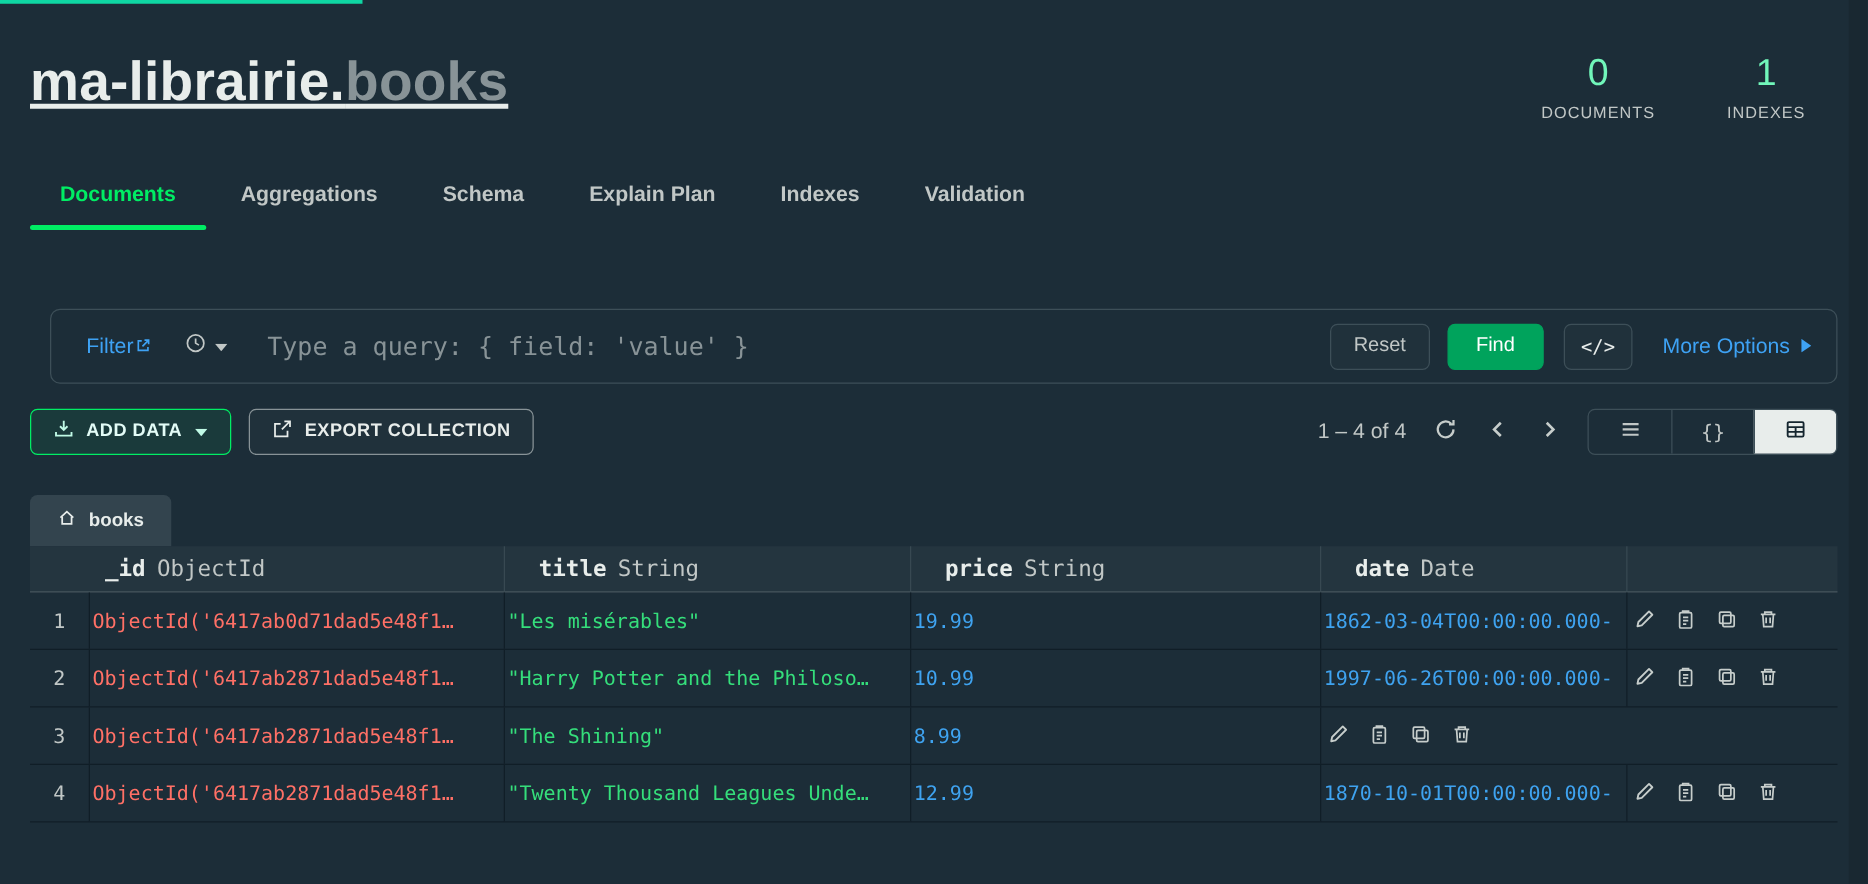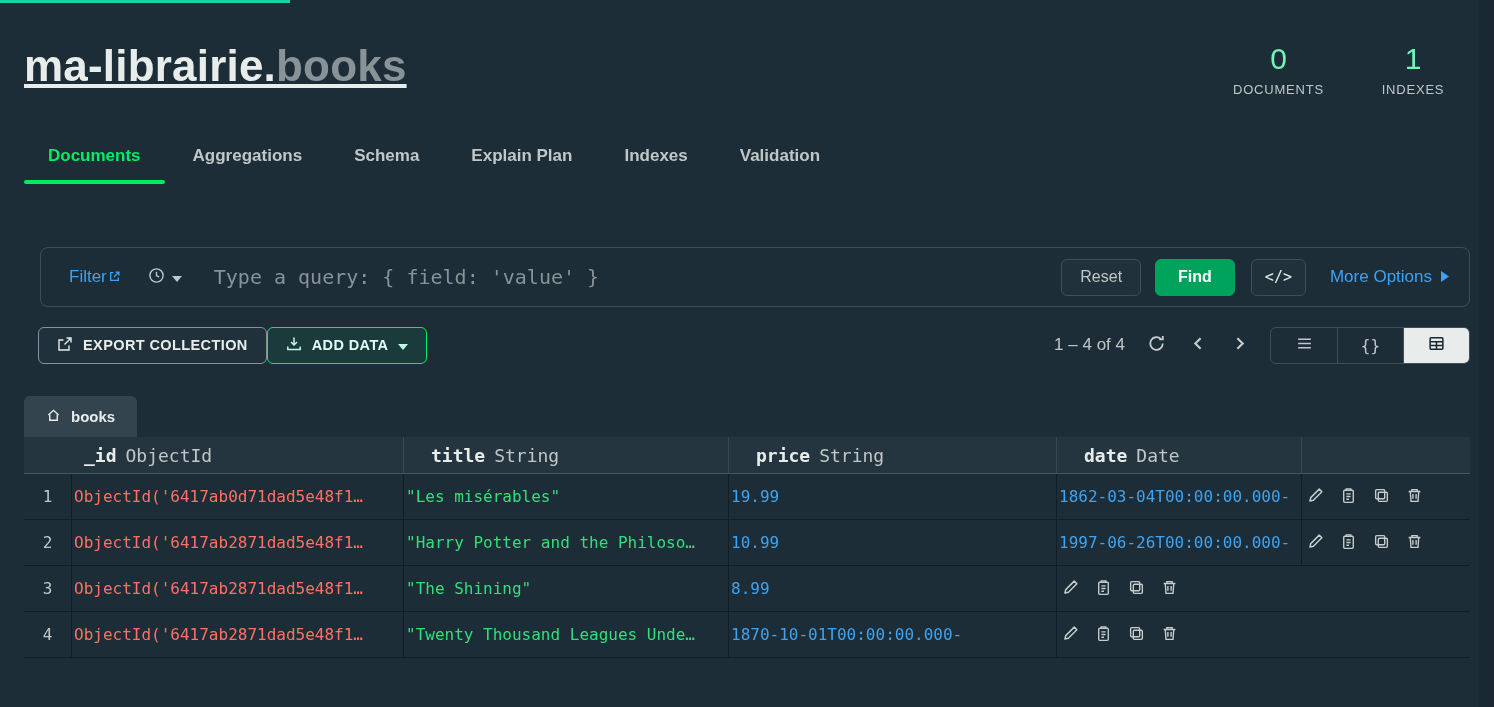--- a/index.html
+++ b/index.html
@@ -35,21 +35,21 @@
   .tab.active::after{content:"";position:absolute;left:0;right:0;bottom:0;height:4px;border-radius:4px;background:var(--accent_green);}
 
   
   .query-bar{position:absolute;left:40px;right:24px;top:227px;height:60px;border:1px solid var(--border_gray);border-radius:8px;display:flex;align-items:center;padding:0 12px 0 28px;margin-top:20px;}
   .filter-link{display:flex;align-items:flex-start;color:var(--link_blue);font-size:17px;font-weight:500;cursor:pointer;gap:2px;}
   .filter-link svg{margin-top:-2px;}
   .history-btn{display:flex;align-items:center;gap:7px;color:var(--text_secondary);margin-left:28px;cursor:pointer;}
   .query-input{flex:1;margin-left:30px;background:transparent;border:none;outline:none;font-family:"DejaVu Sans Mono", monospace;font-size:20px;color:var(--text_primary);min-width:0;}
   .query-input::placeholder{color:var(--text_muted);}
   .btn{height:37px;border-radius:6px;border:1px solid var(--border_gray);background:rgba(255,255,255,0.02);color:var(--text_secondary);font-size:16px;display:flex;align-items:center;justify-content:center;padding:0 18px;font-family:inherit;cursor:pointer;white-space:nowrap;}
-  .btn-find{background:var(--button_green);border-color:var(--button_green);color:#fff;font-weight:700;padding:0 22px;margin-left:14px;}
+  .btn-find{background:var(--button_green);border-color:var(--button_green);color:#fff;font-weight:400;padding:0 22px;margin-left:14px;}
   .btn-code{margin-left:16px;font-family:"DejaVu Sans Mono", monospace;font-size:15px;color:var(--text_primary);padding:0 13px;}
   .more-options{display:flex;align-items:center;gap:9px;color:var(--link_blue);font-size:17px;font-weight:500;margin-left:24px;margin-right:8px;cursor:pointer;}
 
   
   .action-bar{position:absolute;left:24px;right:24px;top:325px;height:40px;display:flex;align-items:center;}
   .btn-add{border:1px solid var(--accent_green);background:rgba(0,237,100,0.07);color:#E3FCF7;font-weight:700;font-size:14.5px;letter-spacing:.4px;gap:10px;padding:0 18px;}
   .btn-add svg{color:#C0FAE6;}
   .btn-export{margin-left:14px;border-color:var(--text_muted);color:var(--text_primary);font-weight:700;font-size:14.5px;letter-spacing:.4px;gap:10px;}
   .right-tools{margin-left:auto;display:flex;align-items:center;}
   .pagination{font-size:17px;color:var(--text_secondary);}
@@ -135,36 +135,36 @@
   <button class="btn btn-code">&lt;/&gt;</button>
   <div class="more-options">
     <span>More Options</span>
     <span><svg width="8" height="11" viewBox="0 0 8 11">
           <path d="M0 0l8 5.5L0 11z" fill="currentColor"></path>
         </svg></span>
   </div>
 </div>
 
 <div class="action-bar">
+  <button class="btn btn-add">
+    <span><svg width="16" height="16" viewBox="0 0 16 16" fill="none" stroke="currentColor" stroke-width="1.5">
+          <path d="M8 1.5v7M5 6l3 3 3-3"></path>
+          <path d="M1.8 10.5v3h12.4v-3"></path>
+        </svg></span>
+    <span>ADD DATA</span>
+    <span><svg width="10" height="6" viewBox="0 0 10 6">
+          <path d="M0 0l5 6 5-6z" fill="currentColor"></path>
+        </svg></span>
+  </button>
   <button class="btn btn-export">
     <span><svg width="16" height="16" viewBox="0 0 16 16" fill="none" stroke="currentColor" stroke-width="1.4">
           <path d="M9.5 2H14v4.5M14 2L7.5 8.5"></path>
           <path d="M12 9.5V14H2V4h4.5"></path>
         </svg></span>
     <span>EXPORT COLLECTION</span>
-  </button>
-  <button class="btn btn-add">
-    <span><svg width="16" height="16" viewBox="0 0 16 16" fill="none" stroke="currentColor" stroke-width="1.5">
-          <path d="M8 1.5v7M5 6l3 3 3-3"></path>
-          <path d="M1.8 10.5v3h12.4v-3"></path>
-        </svg></span>
-    <span>ADD DATA</span>
-    <span><svg width="10" height="6" viewBox="0 0 10 6">
-          <path d="M0 0l5 6 5-6z" fill="currentColor"></path>
-        </svg></span>
   </button>
 
   <div class="right-tools">
     <span class="pagination">1 – 4 of 4</span>
     <button class="icon-btn refresh">
         <span><svg width="19" height="19" viewBox="0 0 16 16" fill="none" stroke="currentColor" stroke-width="1.5">
             <path d="M13.3 8a5.3 5.3 0 1 1-1.55-3.75"></path>
             <path d="M13.3 1.6v3h-3"></path>
           </svg></span>
       </button>
@@ -322,20 +322,21 @@
               <path d="M2.5 4.2h11M5.5 4V2.5h5V4M4 4.2l.7 9.3h6.6l.7-9.3M6.5 6.5V11M9.5 6.5V11"></path>
             </svg></span>
         </button>
     </div>
   </div>
 
   <div class="t-row">
     <div class="cell c-num">4</div>
     <div class="cell c-id">ObjectId('6417ab2871dad5e48f1…</div>
     <div class="cell c-title">"Twenty Thousand Leagues Unde…</div>
+    <div class="cell c-price">12.99</div>
     <div class="cell c-date">1870-10-01T00:00:00.000-</div>
     <div class="cell c-actions">
       <button class="icon-btn">
           <span><svg width="17" height="17" viewBox="0 0 16 16" fill="none" stroke="currentColor" stroke-width="1.4" stroke-linejoin="round">
               <path d="M11.5 2l2.5 2.5L6 12.5l-3.2.7.7-3.2z"></path>
             </svg></span>
         </button>
       <button class="icon-btn">
           <span><svg width="17" height="17" viewBox="0 0 16 16" fill="none" stroke="currentColor" stroke-width="1.3">
               <rect x="3.5" y="3" width="9" height="11.5" rx="1"></rect>

